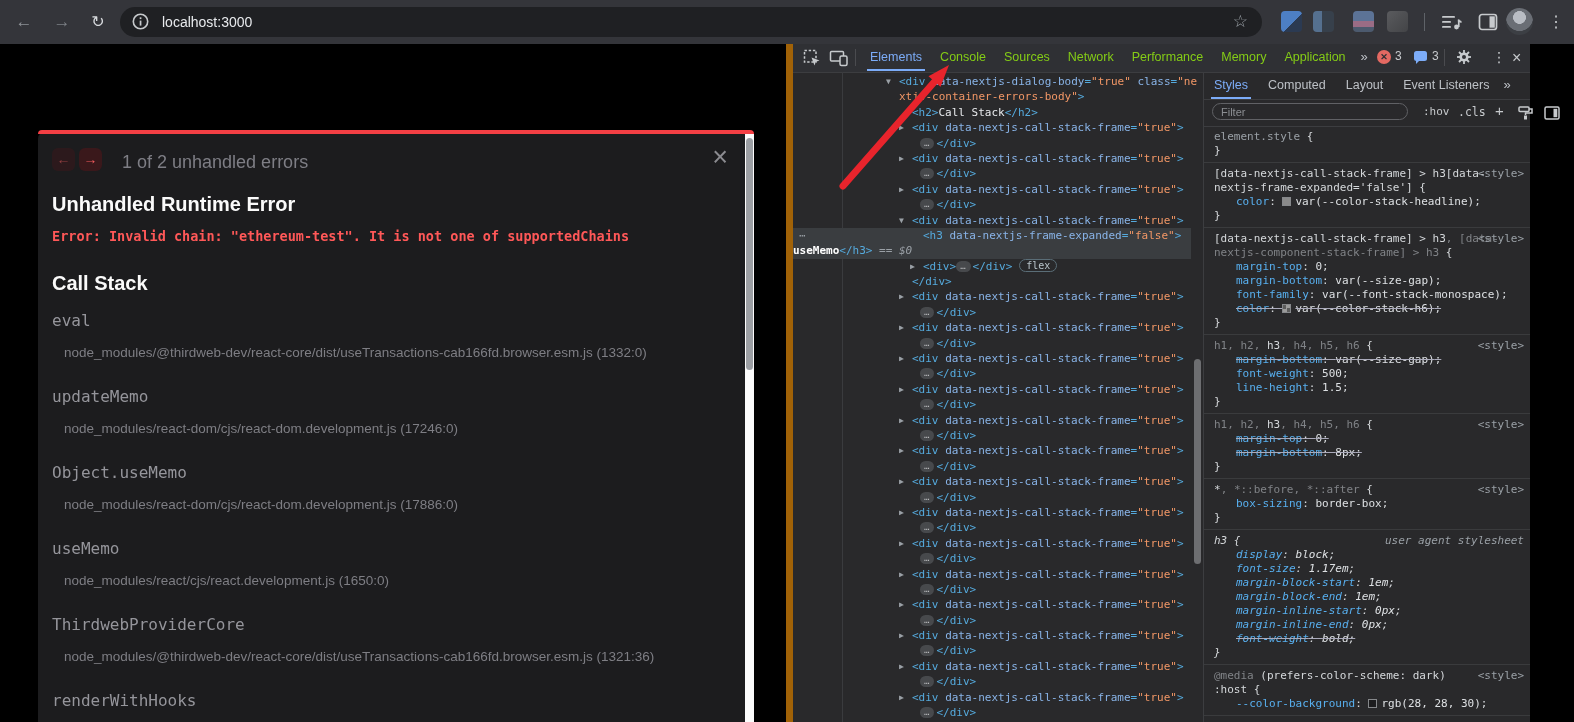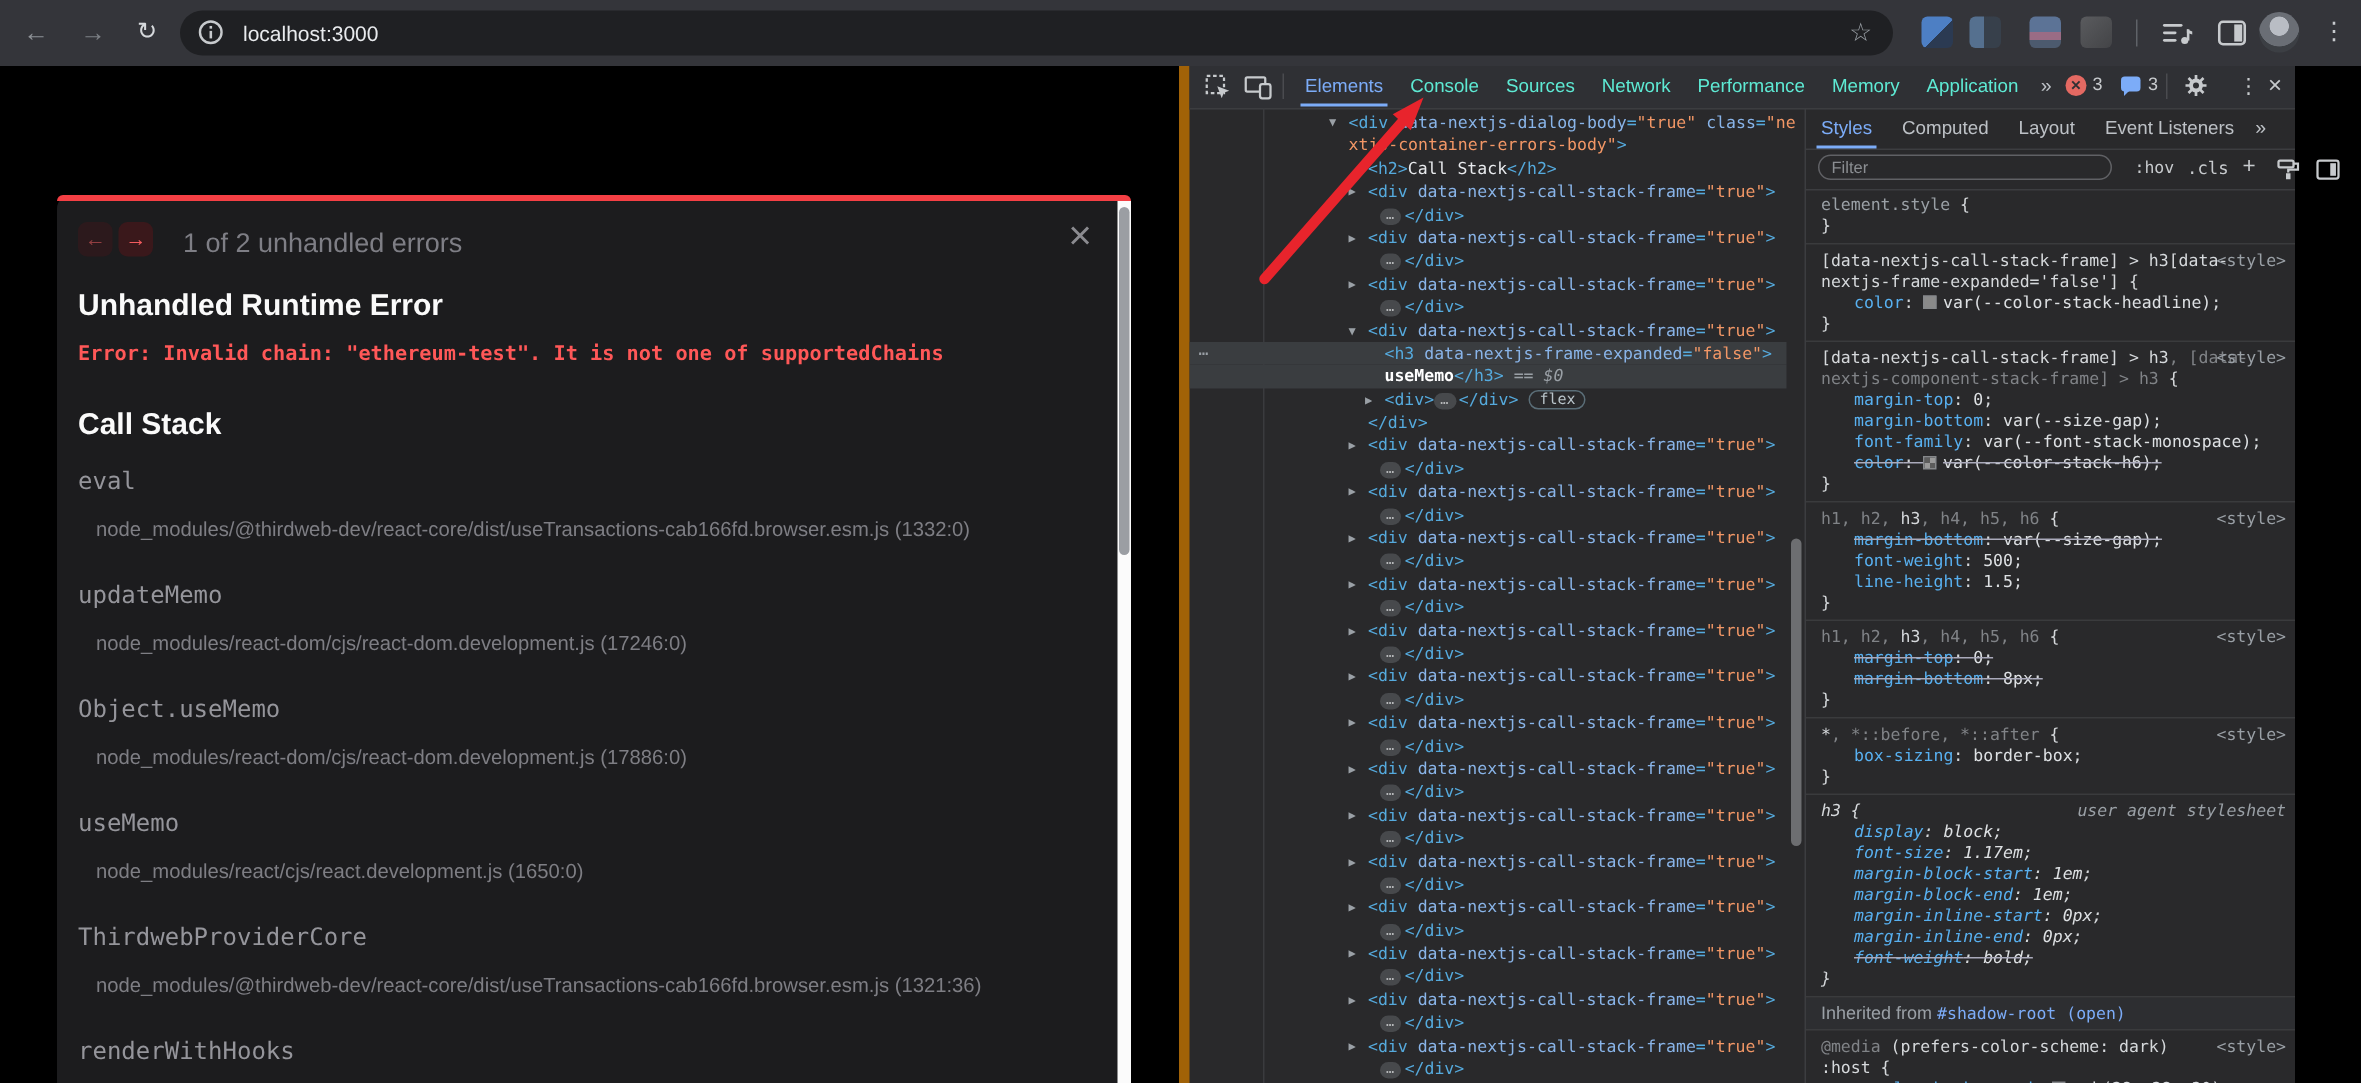--- a/index.html
+++ b/index.html
@@ -54,21 +54,21 @@
   .fname{font-family:"DejaVu Sans Mono",monospace;font-size:16px;line-height:20px;color:#95959b;}
   .fpath{margin:13px 0 0 12px;font-size:13.5px;line-height:17px;color:#7e7e84;}
 
   
   .devtools{position:absolute;left:786px;top:44px;width:744px;height:678px;background:#29292b;
             border-left:7px solid #a16207;box-sizing:border-box;}
   .dt-toolbar{position:absolute;left:0;top:0;right:0;height:28px;background:#2f3034;
               border-bottom:1px solid #3c3d40;}
   .dt-sep{position:absolute;top:5px;width:1px;height:17px;background:#4a4b4f;}
   .dt-tabs{position:absolute;left:68px;top:0;height:27px;display:flex;}
-  .dt-tab{padding:0 9px;font-size:12.5px;line-height:27px;color:#5eead4;position:relative;white-space:nowrap;}
+  .dt-tab{padding:0 9px;font-size:12.5px;line-height:27px;color:#84cc16;position:relative;white-space:nowrap;}
   .dt-tab.active{color:#7cacf8;}
   .dt-tab.active::after{content:"";position:absolute;left:6px;right:6px;bottom:0;height:2px;background:#7cacf8;}
   .dt-more{padding:0 6px;font-size:13px;line-height:26px;color:#bdc1c6;}
   .dt-right{position:absolute;right:0;top:0;height:27px;}
   .err-badge{position:absolute;left:-153px;top:6px;width:14px;height:14px;border-radius:50%;
              background:#e46962;color:#2f3034;font-size:9px;line-height:14px;text-align:center;font-weight:bold;}
   .err-count{position:absolute;left:-135px;top:5px;font-size:12px;color:#c7cacd;}
   .msg-badge{position:absolute;left:-116px;top:7px;width:13px;height:10px;border-radius:2.5px;background:#7cacf8;}
   .msg-badge::after{content:"";position:absolute;left:2px;bottom:-3px;border:3px solid transparent;border-top-color:#7cacf8;border-left-color:#7cacf8;}
   .msg-count{position:absolute;left:-98px;top:5px;font-size:12px;color:#c7cacd;}
@@ -263,21 +263,21 @@
         <div class="tree-line" style="padding-left: 106px;"><span class="tk-v">xtjs-container-errors-body"</span><span class="tk-p">&gt;</span></div>
         <div class="tree-line" style="padding-left: 119px;"><span class="tk-p">&lt;h2&gt;</span><span class="tk-t">Call Stack</span><span class="tk-p">&lt;/h2&gt;</span></div>
         <div class="tree-line" style="padding-left: 119px;"><span class="arrow" style="left: 106px;">▶</span><span class="tk-p">&lt;div </span><span class="tk-a">data-nextjs-call-stack-frame</span><span class="tk-p">=</span><span class="tk-v">"true"</span><span class="tk-p">&gt;</span></div>
         <div class="tree-line" style="padding-left: 127px;"><span class="ellip">…</span><span class="tk-p">&lt;/div&gt;</span></div>
         <div class="tree-line" style="padding-left: 119px;"><span class="arrow" style="left: 106px;">▶</span><span class="tk-p">&lt;div </span><span class="tk-a">data-nextjs-call-stack-frame</span><span class="tk-p">=</span><span class="tk-v">"true"</span><span class="tk-p">&gt;</span></div>
         <div class="tree-line" style="padding-left: 127px;"><span class="ellip">…</span><span class="tk-p">&lt;/div&gt;</span></div>
         <div class="tree-line" style="padding-left: 119px;"><span class="arrow" style="left: 106px;">▶</span><span class="tk-p">&lt;div </span><span class="tk-a">data-nextjs-call-stack-frame</span><span class="tk-p">=</span><span class="tk-v">"true"</span><span class="tk-p">&gt;</span></div>
         <div class="tree-line" style="padding-left: 127px;"><span class="ellip">…</span><span class="tk-p">&lt;/div&gt;</span></div>
         <div class="tree-line" style="padding-left: 119px;"><span class="arrow" style="left: 106px;">▼</span><span class="tk-p">&lt;div </span><span class="tk-a">data-nextjs-call-stack-frame</span><span class="tk-p">=</span><span class="tk-v">"true"</span><span class="tk-p">&gt;</span></div>
         <div class="tree-line sel" style="padding-left: 130px;"><span class="rowdots">⋯</span><span class="tk-p">&lt;h3 </span><span class="tk-a">data-nextjs-frame-expanded</span><span class="tk-p">=</span><span class="tk-v">"false"</span><span class="tk-p">&gt;</span></div>
-        <div class="tree-line sel" style="padding-left: 130px;"><span class="tk-tb">useMemo</span><span class="tk-p">&lt;/h3&gt;</span><span class="tk-g"> == $0</span></div>
+        <div class="tree-line sel" style=""><span class="tk-tb">useMemo</span><span class="tk-p">&lt;/h3&gt;</span><span class="tk-g"> == $0</span></div>
         <div class="tree-line" style="padding-left: 130px;"><span class="arrow" style="left: 117px;">▶</span><span class="tk-p">&lt;div&gt;</span><span class="ellip">…</span><span class="tk-p">&lt;/div&gt;</span><span class="badge-flex">flex</span></div>
         <div class="tree-line" style="padding-left: 119px;"><span class="tk-p">&lt;/div&gt;</span></div>
         <div class="tree-line" style="padding-left: 119px;"><span class="arrow" style="left: 106px;">▶</span><span class="tk-p">&lt;div </span><span class="tk-a">data-nextjs-call-stack-frame</span><span class="tk-p">=</span><span class="tk-v">"true"</span><span class="tk-p">&gt;</span></div>
         <div class="tree-line" style="padding-left: 127px;"><span class="ellip">…</span><span class="tk-p">&lt;/div&gt;</span></div>
         <div class="tree-line" style="padding-left: 119px;"><span class="arrow" style="left: 106px;">▶</span><span class="tk-p">&lt;div </span><span class="tk-a">data-nextjs-call-stack-frame</span><span class="tk-p">=</span><span class="tk-v">"true"</span><span class="tk-p">&gt;</span></div>
         <div class="tree-line" style="padding-left: 127px;"><span class="ellip">…</span><span class="tk-p">&lt;/div&gt;</span></div>
         <div class="tree-line" style="padding-left: 119px;"><span class="arrow" style="left: 106px;">▶</span><span class="tk-p">&lt;div </span><span class="tk-a">data-nextjs-call-stack-frame</span><span class="tk-p">=</span><span class="tk-v">"true"</span><span class="tk-p">&gt;</span></div>
         <div class="tree-line" style="padding-left: 127px;"><span class="ellip">…</span><span class="tk-p">&lt;/div&gt;</span></div>
         <div class="tree-line" style="padding-left: 119px;"><span class="arrow" style="left: 106px;">▶</span><span class="tk-p">&lt;div </span><span class="tk-a">data-nextjs-call-stack-frame</span><span class="tk-p">=</span><span class="tk-v">"true"</span><span class="tk-p">&gt;</span></div>
         <div class="tree-line" style="padding-left: 127px;"><span class="ellip">…</span><span class="tk-p">&lt;/div&gt;</span></div>
@@ -376,21 +376,20 @@
           <div class="selline"><span>h3</span> {</div>
           <div class="prop"><span class="pn">display</span>: <span class="pv">block</span>;</div>
           <div class="prop"><span class="pn">font-size</span>: <span class="pv">1.17em</span>;</div>
           <div class="prop"><span class="pn">margin-block-start</span>: <span class="pv">1em</span>;</div>
           <div class="prop"><span class="pn">margin-block-end</span>: <span class="pv">1em</span>;</div>
           <div class="prop"><span class="pn">margin-inline-start</span>: <span class="pv">0px</span>;</div>
           <div class="prop"><span class="pn">margin-inline-end</span>: <span class="pv">0px</span>;</div>
           <div class="prop struck"><span class="pn">font-weight</span>: <span class="pv">bold</span>;</div>
           <div>}</div>
         </div>
-        <div class="inh"><span>Inherited from </span><span class="shadow-link">#shadow-root (open)</span></div>
         <div class="rule">
           <span class="origin">&lt;style&gt;</span>
           <div class="mline"><span class="dim">@media </span><span>(prefers-color-scheme: dark)</span></div>
           <div class="selline"><span>:host</span> {</div>
           <div class="prop"><span class="pn">--color-background</span>: <span class="swatch" style="background: rgb(28, 28, 30);"></span><span class="pv">rgb(28, 28, 30)</span>;</div>
         </div>
       </div>
   </div>
 </div>
 

